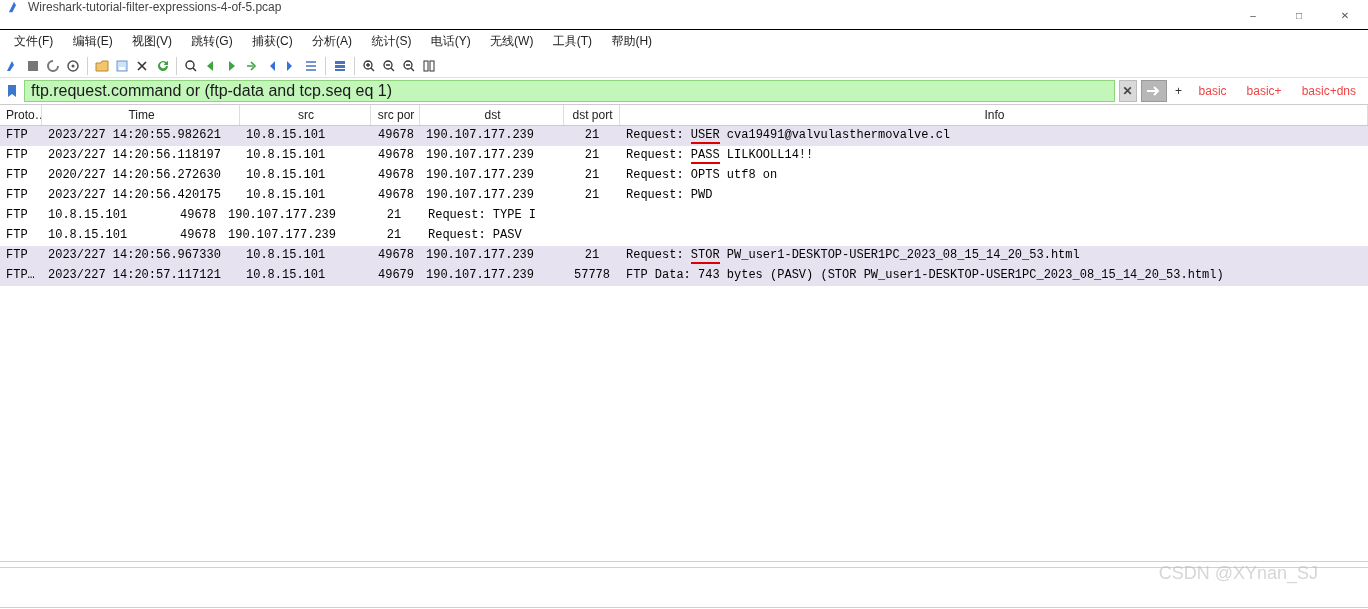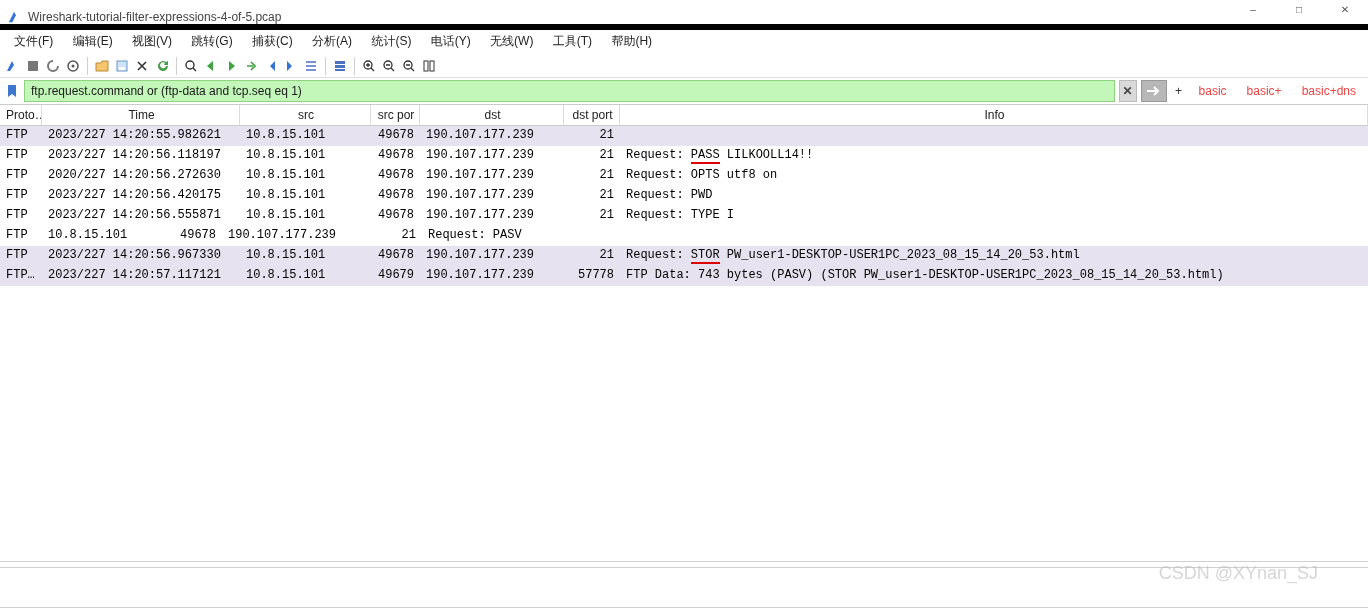--- a/index.html
+++ b/index.html
@@ -1,48 +1,48 @@
 <!DOCTYPE html>
 <html><head>
 <meta charset="utf-8">
 <style>
   * { box-sizing: border-box; margin: 0; padding: 0; }
   html, body { width: 1368px; height: 609px; font-family: "Segoe UI", Tahoma, sans-serif; font-size: 12px; background: #fff; overflow: hidden; }
-  .titlebar { height: 30px; background: #fff; border-bottom: 6px solid #000000; display: flex; align-items: flex-end; padding-left: 8px; }
+  .titlebar { height: 30px; background: #fff; border-bottom: 1px solid #000000; display: flex; align-items: flex-start; padding-left: 8px; }
   .titlebar .fin { width: 14px; height: 14px; margin-right: 6px; display: inline-block; }
   .titlebar .title { color: #444; }
   .winbtns { margin-left: auto; display: flex; }
   .winbtns span { width: 46px; height: 30px; display: flex; align-items: center; justify-content: center; color: #555; font-family: "Segoe MDL2 Assets", sans-serif; font-size: 10px; }
   .menubar { height: 22px; padding: 2px 8px 0 6px; background: #fff; }
   .menubar span { display: inline-block; padding: 1px 8px 1px 8px; color: #222; }
   .toolbar { height: 26px; background: #fff; border-bottom: 1px solid #e0e0e0; padding: 2px 4px 0 4px; display: flex; align-items: center; gap: 2px; }
   .toolbar .sep { width: 1px; height: 18px; background: #d0d0d0; margin: 0 3px; }
   .tb-btn { width: 18px; height: 18px; display: flex; align-items: center; justify-content: center; color: #444; border: 1px solid transparent; border-radius: 2px; }
   .tb-btn svg { width: 14px; height: 14px; display: block; }
   .filterbar { height: 26px; background: #fff; display: flex; align-items: stretch; padding: 2px 4px; gap: 4px; }
   .bookmark { width: 16px; display: flex; align-items: center; justify-content: center; color: #2a62c2; }
-  .filter-input { flex: 1; background: #c3f7b9; border: 1px solid #8fd37f; padding: 2px 6px; color: #1a1a1a; font-family: inherit; font-size: 12px; outline: none; }
+  .filter-input { flex: 1; background: #c3f7b9; border: 1px solid #8fd37f; padding: 2px 6px; color: #1a1a1a; font-family: inherit; font-size: 16px; outline: none; }
   .filter-clear { width: 18px; display: flex; align-items: center; justify-content: center; background: #d9d9d9; border: 1px solid #bbb; color: #444; font-weight: bold; }
   .filter-apply { width: 26px; background: #b7b7b7; border: 1px solid #999; display: flex; align-items: center; justify-content: center; color: #fff; }
   .filter-plus { width: 16px; text-align: center; line-height: 22px; color: #333; }
   .quickfilter { padding: 0 8px; display: flex; align-items: center; color: #ef4444; }
   .packet-headers { height: 22px; background: #fff; border-top: 1px solid #ccc; border-bottom: 1px solid #ccc; display: flex; }
   .packet-headers div { padding: 3px 4px 0 6px; border-right: 1px solid #ddd; color: #222; white-space: nowrap; overflow: hidden; text-align: center; }
   .packet-list { height: 435px; background: #fff; overflow: auto; font-family: Consolas, "Courier New", monospace; font-size: 12px; }
   .row { display: flex; height: 20px; line-height: 18px; white-space: pre; }
   .row div { padding-left: 6px; overflow: hidden; }
   .row.selected { background: #e6e2f0; }
   .row.even { background: #fff; }
   .row.odd { background: #fff; }
   .c-proto { width: 42px; text-align: left; }
   .c-time  { width: 198px; }
   .c-src   { width: 131px; }
   .c-sport { width: 49px; text-align: right; padding-right: 6px; }
   .c-dst   { width: 144px; }
-  .c-dport { width: 56px; text-align: right; padding-right: 6px; }
+  .c-dport { width: 56px; text-align: center; padding-right: 6px; }
   .c-info  { flex: 1; padding-left: 4px; position: relative; }
   .mark { display:inline-block; border-bottom: 2.5px solid #d00; line-height: 13px; }
   .bottom-split { height: 6px; background: #fff; border-top: 1px solid #d0d0d0; }
   .detail-panes { height: 40px; background:#fff; border-top:1px solid #d0d0d0; overflow:auto; }
   .statusbar { height: 22px; border-top: 1px solid #d0d0d0; display: flex; align-items: center; padding: 0 6px; gap: 10px; color: #333; position: relative; background:#fff;}
   .watermark { position: absolute; right: 50px; bottom: 25px; color: #bbb; font-size: 18px; font-family: sans-serif; opacity:.6; pointer-events:none; }
 </style>
 </head>
 <body>
 
@@ -214,25 +214,25 @@
   <div style="width:42px">Proto…</div>
   <div style="width:198px">Time</div>
   <div style="width:131px">src</div>
   <div style="width:49px">src por</div>
   <div style="width:144px">dst</div>
   <div style="width:56px">dst port</div>
   <div style="flex:1">Info</div>
 </div>
 
 <div class="packet-list" id="packet-list">
-    <div class="row selected"><div class="c-proto">FTP</div><div class="c-time">2023/227 14:20:55.982621</div><div class="c-src">10.8.15.101</div><div class="c-sport">49678</div><div class="c-dst">190.107.177.239</div><div class="c-dport">21</div></div>
+    <div class="row selected"><div class="c-proto">FTP</div><div class="c-time">2023/227 14:20:55.982621</div><div class="c-src">10.8.15.101</div><div class="c-sport">49678</div><div class="c-dst">190.107.177.239</div><div class="c-dport">21</div><div class="c-info">Request: <span class="mark">USER</span> cva19491@valvulasthermovalve.cl</div></div>
     <div class="row odd"><div class="c-proto">FTP</div><div class="c-time">2023/227 14:20:56.118197</div><div class="c-src">10.8.15.101</div><div class="c-sport">49678</div><div class="c-dst">190.107.177.239</div><div class="c-dport">21</div><div class="c-info">Request: <span class="mark">PASS</span> LILKOOLL14!!</div></div>
     <div class="row even"><div class="c-proto">FTP</div><div class="c-time">2020/227 14:20:56.272630</div><div class="c-src">10.8.15.101</div><div class="c-sport">49678</div><div class="c-dst">190.107.177.239</div><div class="c-dport">21</div><div class="c-info">Request: OPTS utf8 on</div></div>
     <div class="row odd"><div class="c-proto">FTP</div><div class="c-time">2023/227 14:20:56.420175</div><div class="c-src">10.8.15.101</div><div class="c-sport">49678</div><div class="c-dst">190.107.177.239</div><div class="c-dport">21</div><div class="c-info">Request: PWD</div></div>
-    <div class="row even"><div class="c-proto">FTP</div><div class="c-time">2023/227 14:20:56.555871</div><div class="c-src">10.8.15.101</div><div class="c-sport">49678</div><div class="c-dst">190.107.177.239</div><div class="c-dport">21</div><div class="c-info">Request: TYPE I</div></div>
+    <div class="row even"><div class="c-proto">FTP</div><div class="c-src">10.8.15.101</div><div class="c-sport">49678</div><div class="c-dst">190.107.177.239</div><div class="c-dport">21</div><div class="c-info">Request: TYPE I</div></div>
     <div class="row odd"><div class="c-proto">FTP</div><div class="c-src">10.8.15.101</div><div class="c-sport">49678</div><div class="c-dst">190.107.177.239</div><div class="c-dport">21</div><div class="c-info">Request: PASV</div></div>
     <div class="row selected"><div class="c-proto">FTP</div><div class="c-time">2023/227 14:20:56.967330</div><div class="c-src">10.8.15.101</div><div class="c-sport">49678</div><div class="c-dst">190.107.177.239</div><div class="c-dport">21</div><div class="c-info">Request: <span class="mark">STOR</span> PW_user1-DESKTOP-USER1PC_2023_08_15_14_20_53.html</div></div>
     <div class="row selected"><div class="c-proto">FTP…</div><div class="c-time">2023/227 14:20:57.117121</div><div class="c-src">10.8.15.101</div><div class="c-sport">49679</div><div class="c-dst">190.107.177.239</div><div class="c-dport">57778</div><div class="c-info">FTP Data: 743 bytes (PASV) (STOR PW_user1-DESKTOP-USER1PC_2023_08_15_14_20_53.html)</div></div>
   </div>
 
 <div class="bottom-split"></div>
 <div class="detail-panes"></div>
 
 <div class="statusbar">
   

